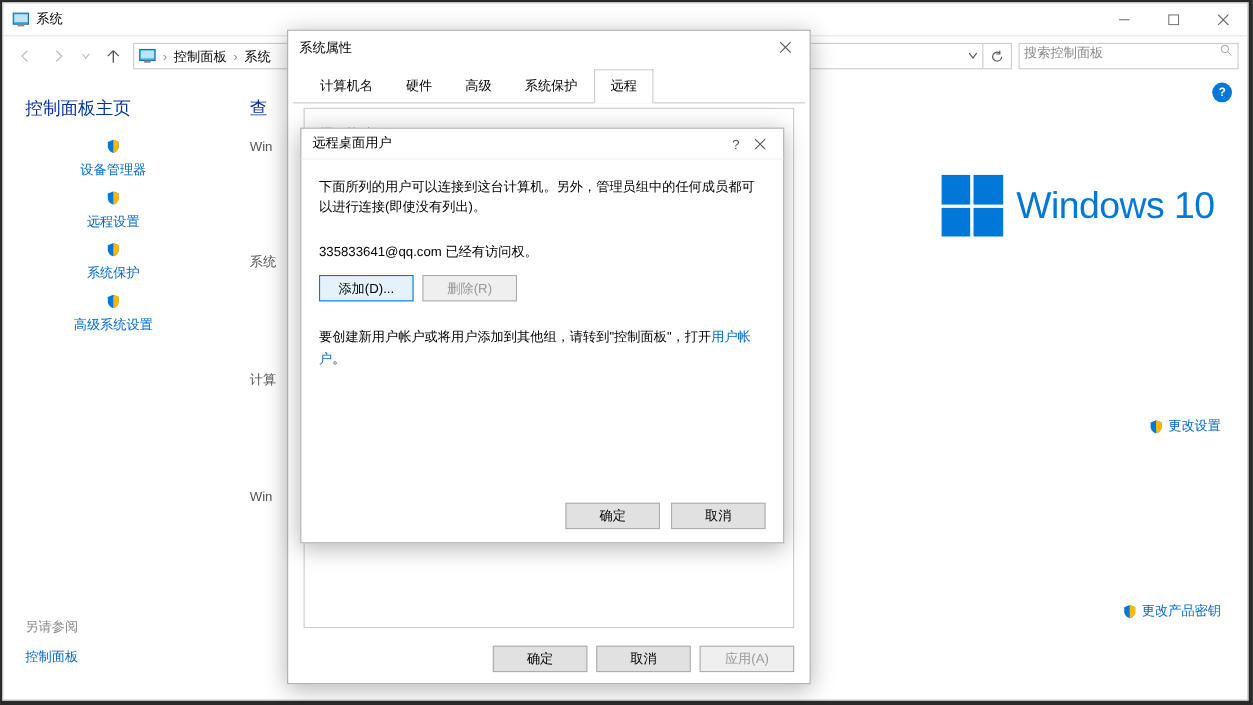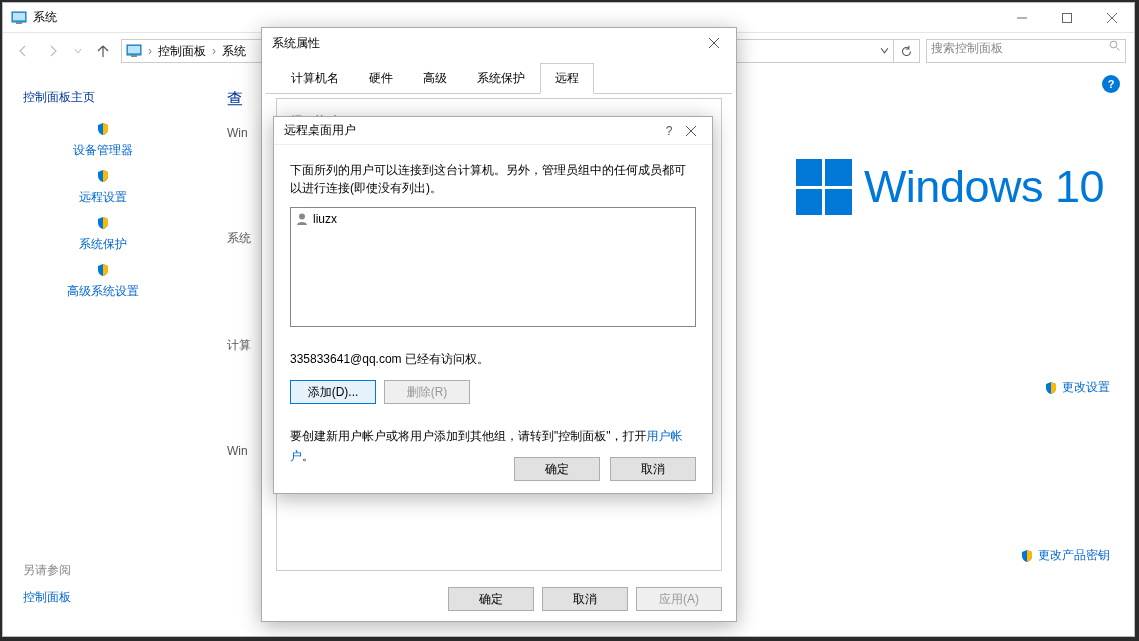--- a/index.html
+++ b/index.html
@@ -24,39 +24,39 @@
 .breadcrumb .bc-right { margin-left: auto; display:flex; align-items:center; gap:6px; }
 .bc-chevron { color:#555; }
 .refresh { width: 26px; height: 24px; display: flex; align-items: center; justify-content: center; border: 1px solid #ccc; border-left: none; margin-left: -6px; color:#555;}
 .search { width: 200px; height: 24px; border: 1px solid #ccc; display: flex; align-items: flex-start; padding: 0 4px; color: #888; }
 .search span { flex: 1; }
 .search svg { width: 12px; height: 12px; }
 
 
 .body { position: absolute; top: 66px; bottom: 0; left: 0; right: 0; display: flex; }
 .sidebar { width: 200px; padding: 20px 20px; }
-.sidebar .hdr { color: #003399; font-size: 12px; margin-bottom: 16px; }
+.sidebar .hdr { color: #003399; font-size: 16px; margin-bottom: 16px; }
 .sidebar .item { display: flex; align-items: center; gap: 6px; color: #0066cc; margin-bottom: 10px; cursor: pointer; flex-direction: column; }
 .sidebar .footer { position: absolute; bottom: 20px; }
 .sidebar .foot-hdr { color: #888; margin-bottom: 10px; }
 .shield-icon { width: 14px; height: 14px; }
 
 .main { flex: 1; padding: 20px 24px; position: relative; }
 .main .section-title { color: #003399; font-size: 16px; margin-bottom: 16px; }
 .main .lbl { color: #555; margin-bottom: 12px; }
 .main .kvblock { margin-bottom: 90px; }
 .main .freq { color:#555; position:absolute; left:510px; top:180px;}
 .main .change-link { position: absolute; right: 24px; display: flex; align-items: center; gap: 4px; color: #0066cc; cursor: pointer; margin-left: 40px; }
 .main .change1 { top: 310px; }
 .main .change2 { top: 478px; }
 
 .winlogo { position: absolute; right: 30px; top: 90px; display: flex; align-items: center; gap: 12px; }
 .winlogo .squares { width: 56px; height: 56px; display: grid; grid-template-columns: 1fr 1fr; grid-template-rows: 1fr 1fr; gap: 3px; }
 .winlogo .squares div { background: #0078d7; }
-.winlogo .txt { font-size: 45px; color: #0078d7; font-weight: 300; letter-spacing: -0.5px;}
+.winlogo .txt { font-size: 34px; color: #0078d7; font-weight: 300; letter-spacing: -0.5px;}
 
 .help-icon { position: absolute; right: 14px; top: 72px; width: 18px; height: 18px; border-radius: 50%; background: #0078d7; color: #fff; display: flex; align-items: center; justify-content: center; font-weight: bold; font-size:11px;}
 
 
 .dialog1 { position: absolute; left: 258px; top: 24px; width: 476px; height: 595px; background: #fff; border: 1px solid #aaa; box-shadow: 0 4px 20px rgba(0,0,0,0.3); }
 .dlg-title { height: 30px; display: flex; align-items: center; padding: 0 10px; }
 .dlg-title span { flex: 1; color: #000; }
 .dlg-close { width: 24px; height: 24px; display: flex; align-items: center; justify-content: center; color: #555; }
 .tabs { display: flex; border-bottom: 1px solid #ccc; padding: 0 10px; margin-top: 4px; margin-left:4px; margin-right:4px;}
 .tab { padding: 6px 14px; border: 1px solid transparent; color: #000; cursor: pointer; position: relative; top: 1px; }
@@ -287,29 +287,20 @@
       <div class="icn">?</div>
       <div class="icn">
           <svg width="10" height="10" viewBox="0 0 10 10">
             <line x1="0" y1="0" x2="10" y2="10" stroke="currentColor"></line>
             <line x1="10" y1="0" x2="0" y2="10" stroke="currentColor"></line>
           </svg>
         </div>
     </div>
     <div class="d2-body">
       <div class="d2-desc">下面所列的用户可以连接到这台计算机。另外，管理员组中的任何成员都可以进行连接(即使没有列出)。</div>
-      <div class="listbox">
-        <div class="listitem">
-          <svg class="user-icon" viewBox="0 0 14 14">
-              <circle cx="7" cy="4.5" r="3" fill="#888"></circle>
-              <path d="M2 13 C2 9 12 9 12 13 Z" fill="#888"></path>
-            </svg>
-          <span>liuzx</span>
-        </div>
-      </div>
       <div class="d2-status">335833641@qq.com 已经有访问权。</div>
       <div class="d2-btns">
         <div class="btn focus">添加(D)...</div>
         <div class="btn disabled">删除(R)</div>
       </div>
       <div class="d2-newacc">
         <span>要创建新用户帐户或将用户添加到其他组，请转到"控制面板"，打开</span><a href="#">用户帐户</a><span>。</span>
       </div>
     </div>
     <div class="d2-foot">

